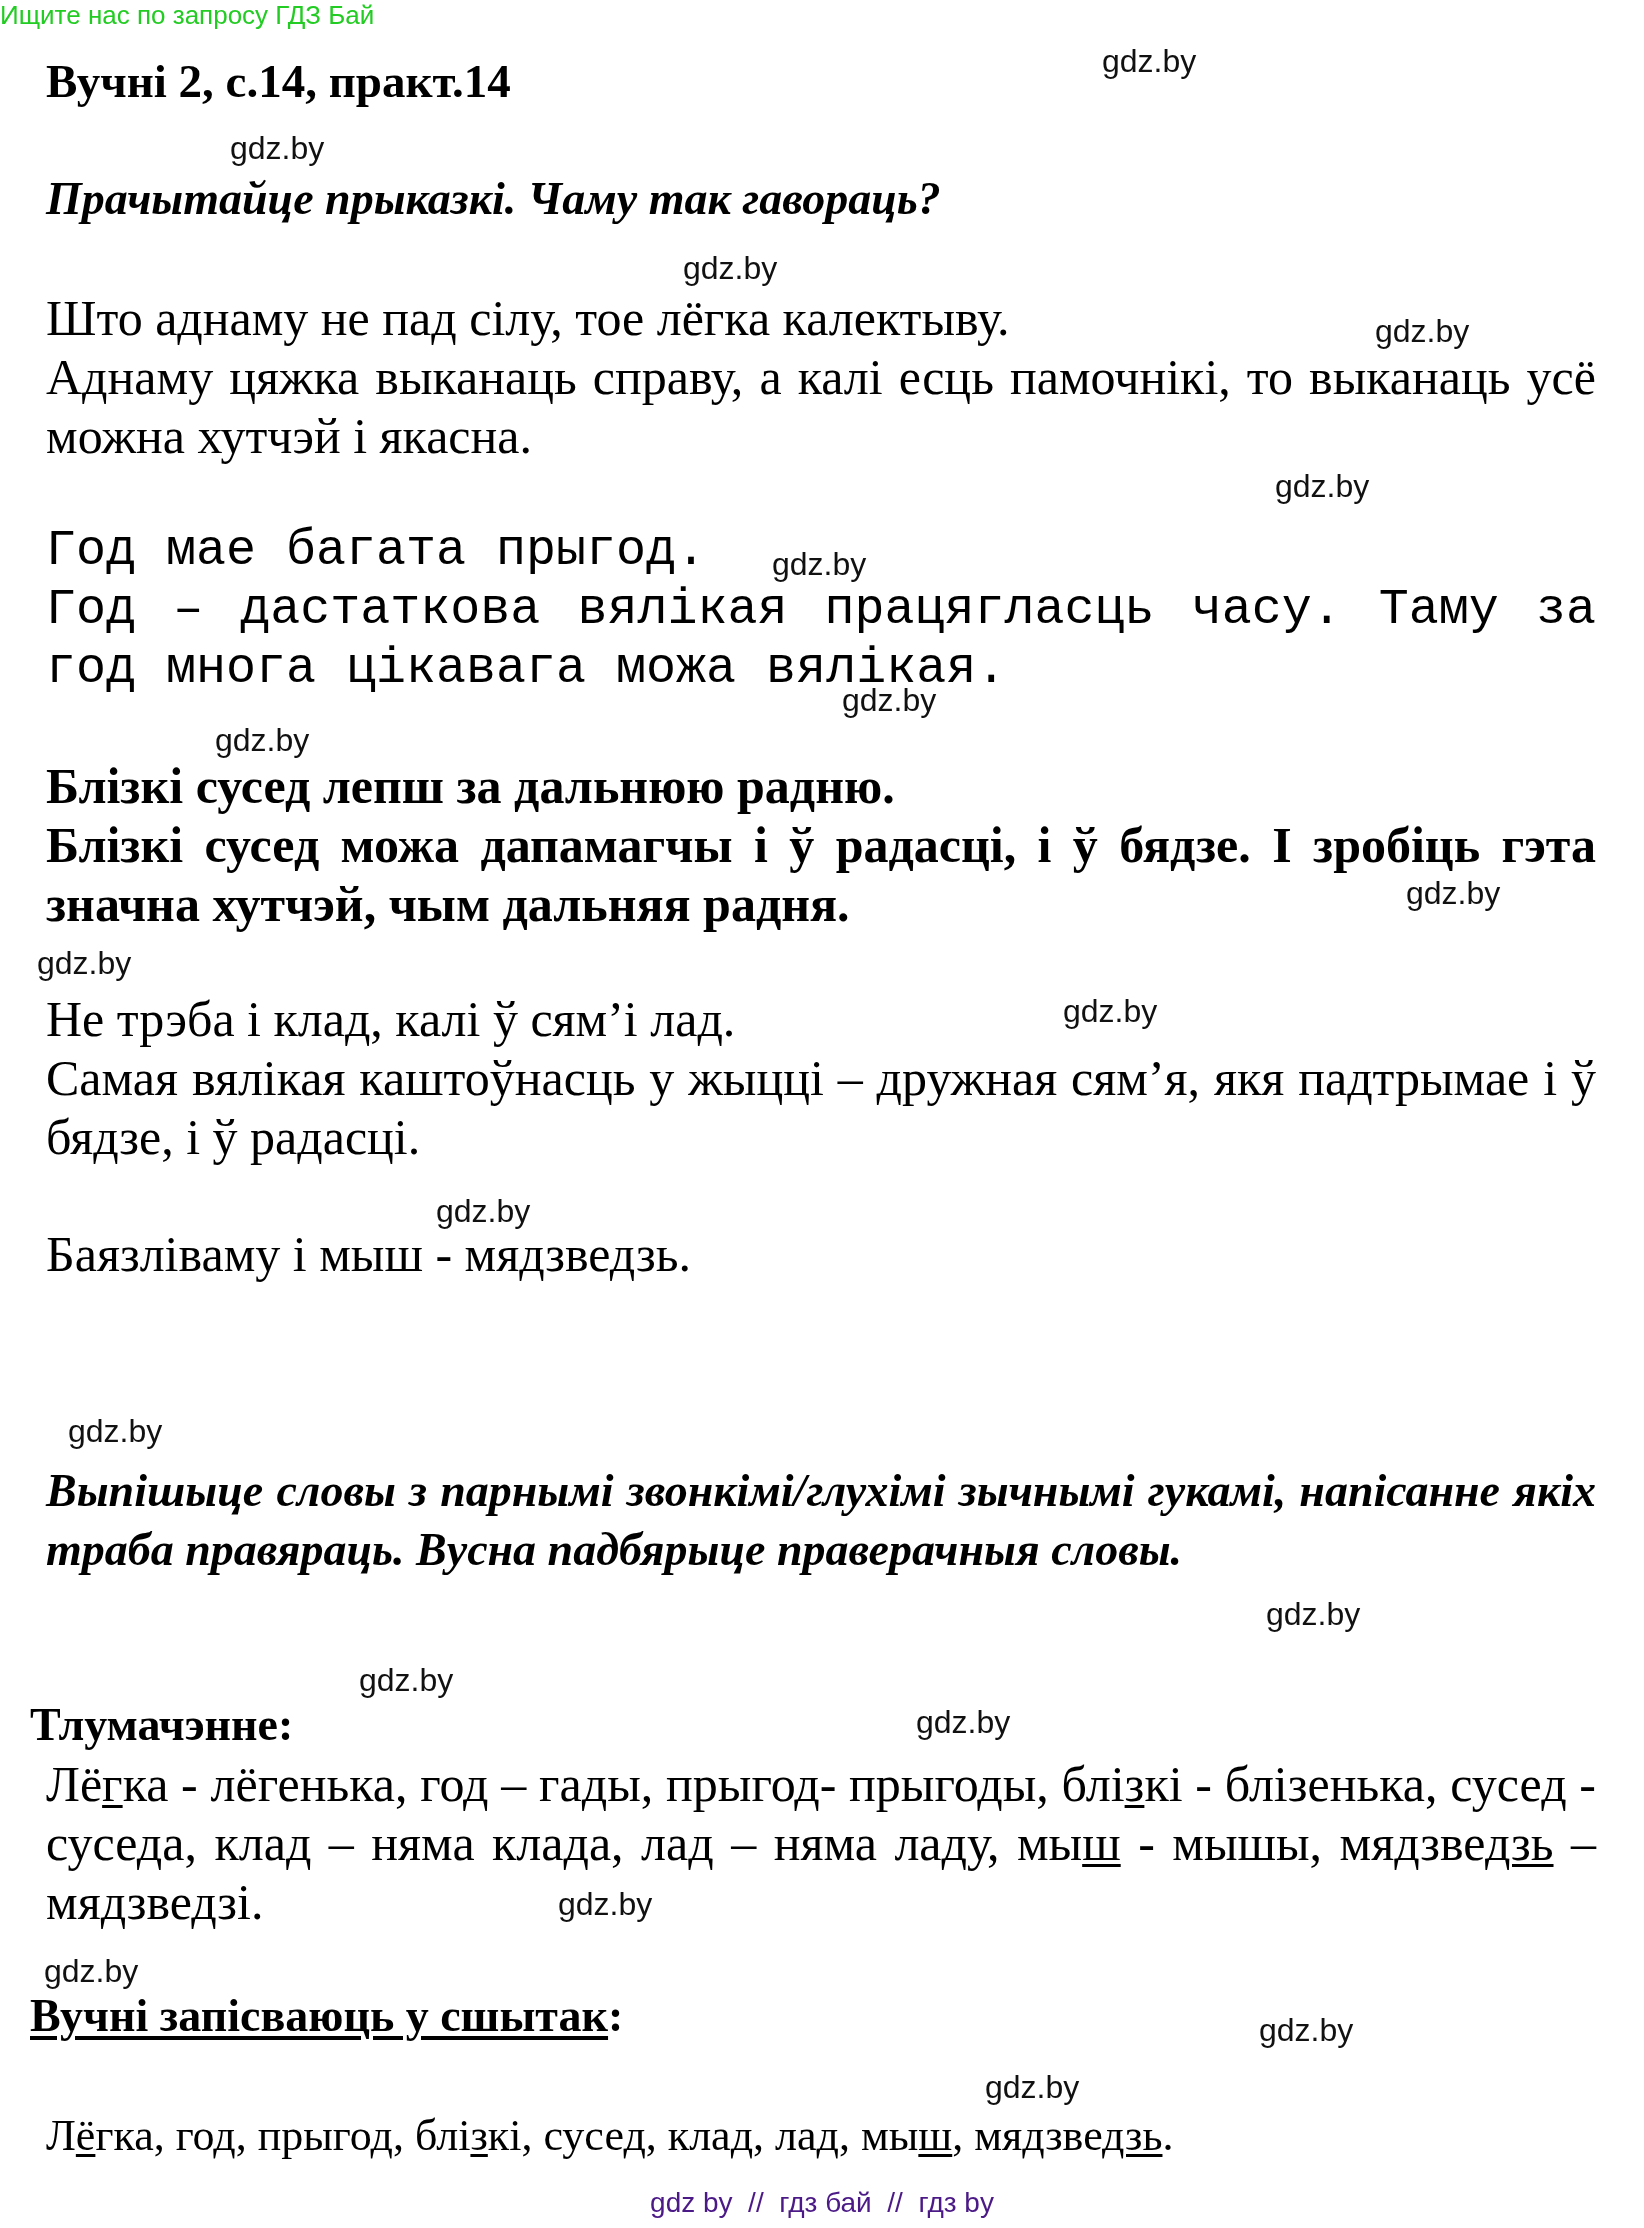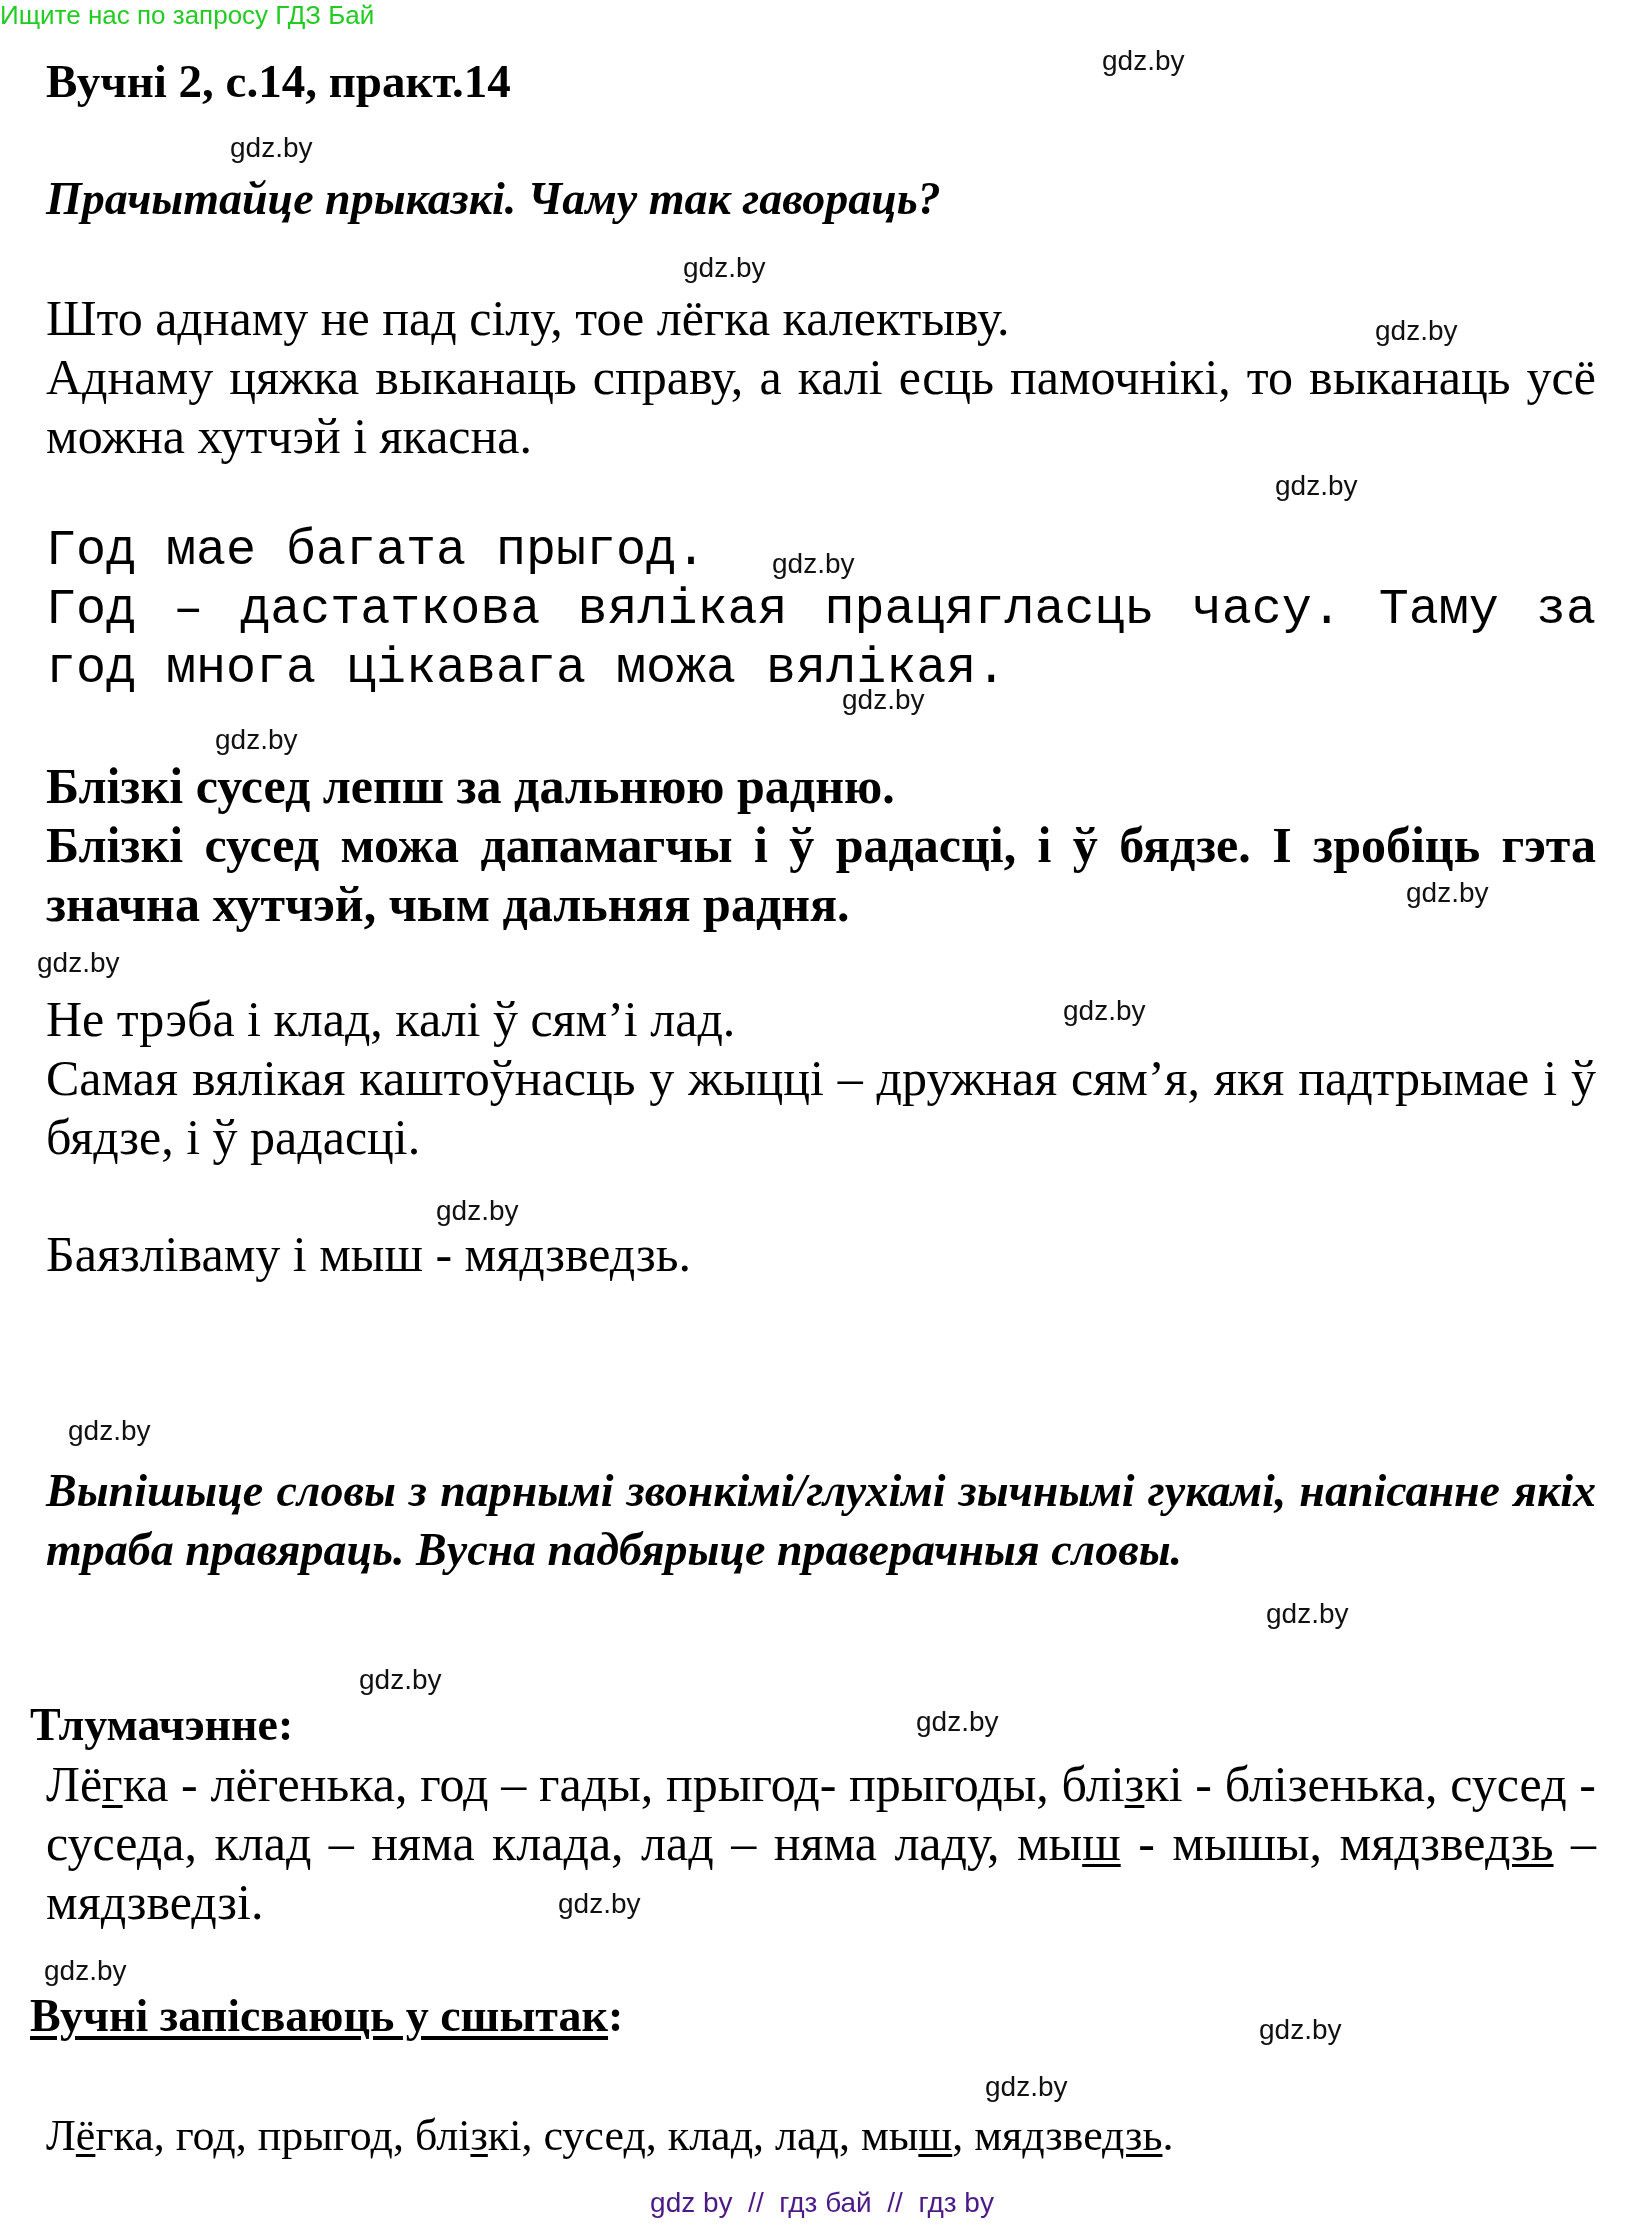--- a/index.html
+++ b/index.html
@@ -32,21 +32,21 @@
   }
   .subhead {
     left: 30px; font-size: 46px; font-weight: bold; line-height: 54px; white-space: nowrap;
   }
   .subhead .ul { text-decoration: underline; text-decoration-thickness: 4.4px; text-underline-offset: 5.3px; text-align: center; }
   .u { text-decoration: underline; text-decoration-thickness: 2.6px; text-underline-offset: 4.4px; }
   .final {
     left: 46px; top: 2108px; font-size: 44px; line-height: 56px; white-space: nowrap;
   }
   .wm {
-    font-family: "Liberation Sans", "DejaVu Sans", sans-serif; font-size: 28px;
+    font-family: "Liberation Sans", "DejaVu Sans", sans-serif; font-size: 32px;
     color: #111; line-height: 30px; white-space: nowrap;
   }
   .footer {
     left: 0; width: 1644px; top: 2186px; text-align: center;
     font-family: "Liberation Sans", "DejaVu Sans", sans-serif; font-size: 28px;
     color: #4b1a86; line-height: 33px; white-space: pre;
   }
 </style>
 </head>
 <body>

